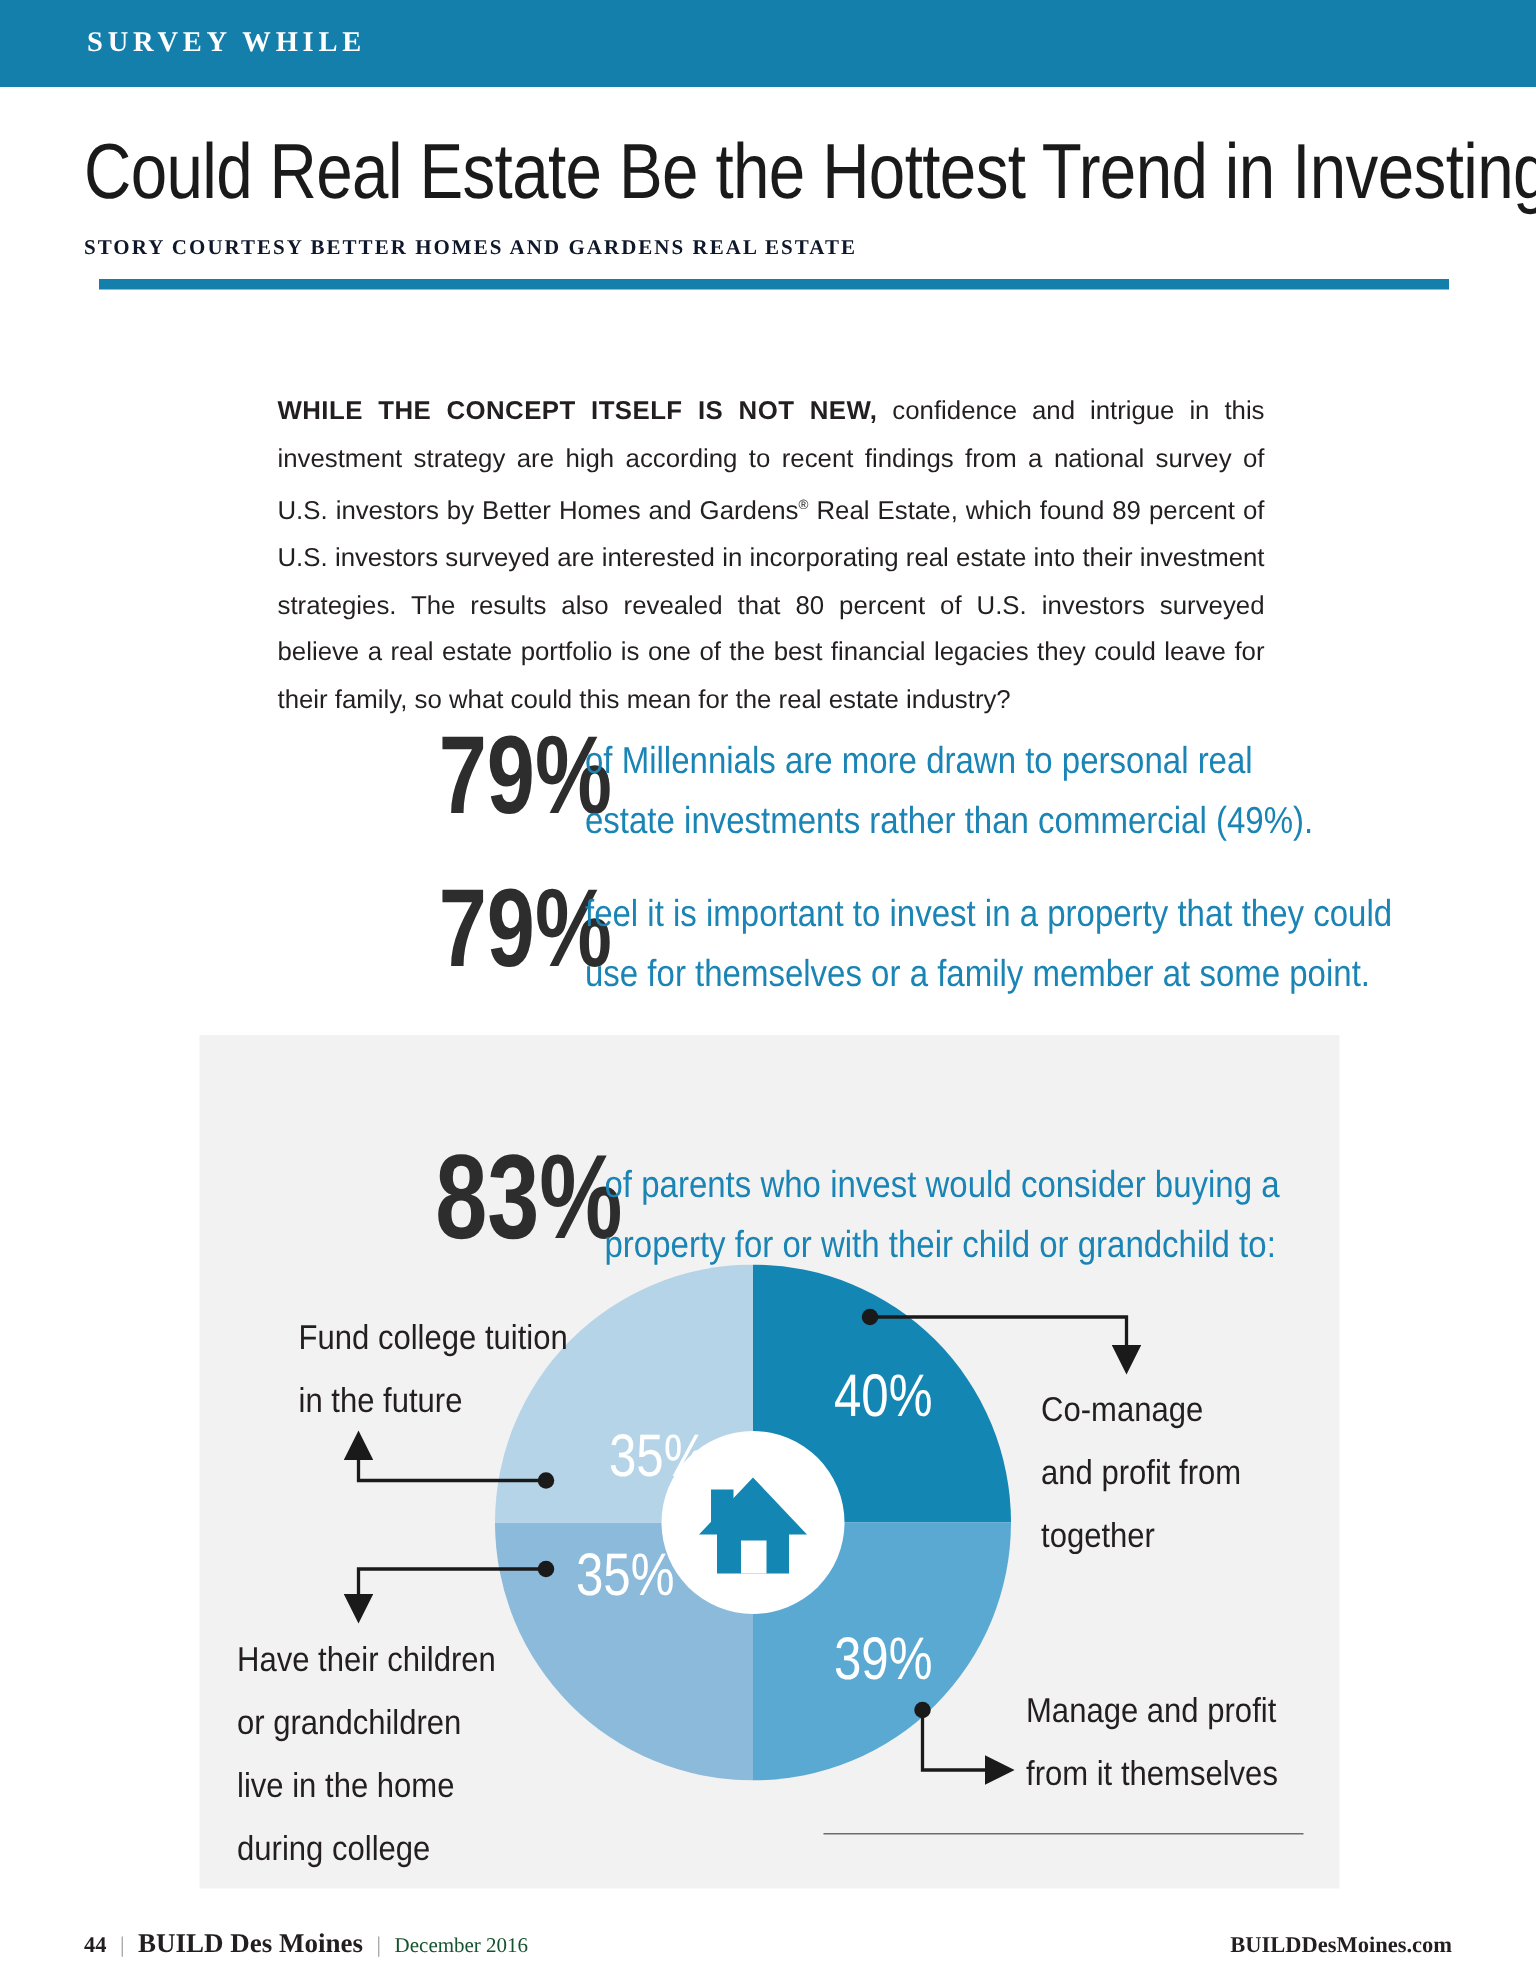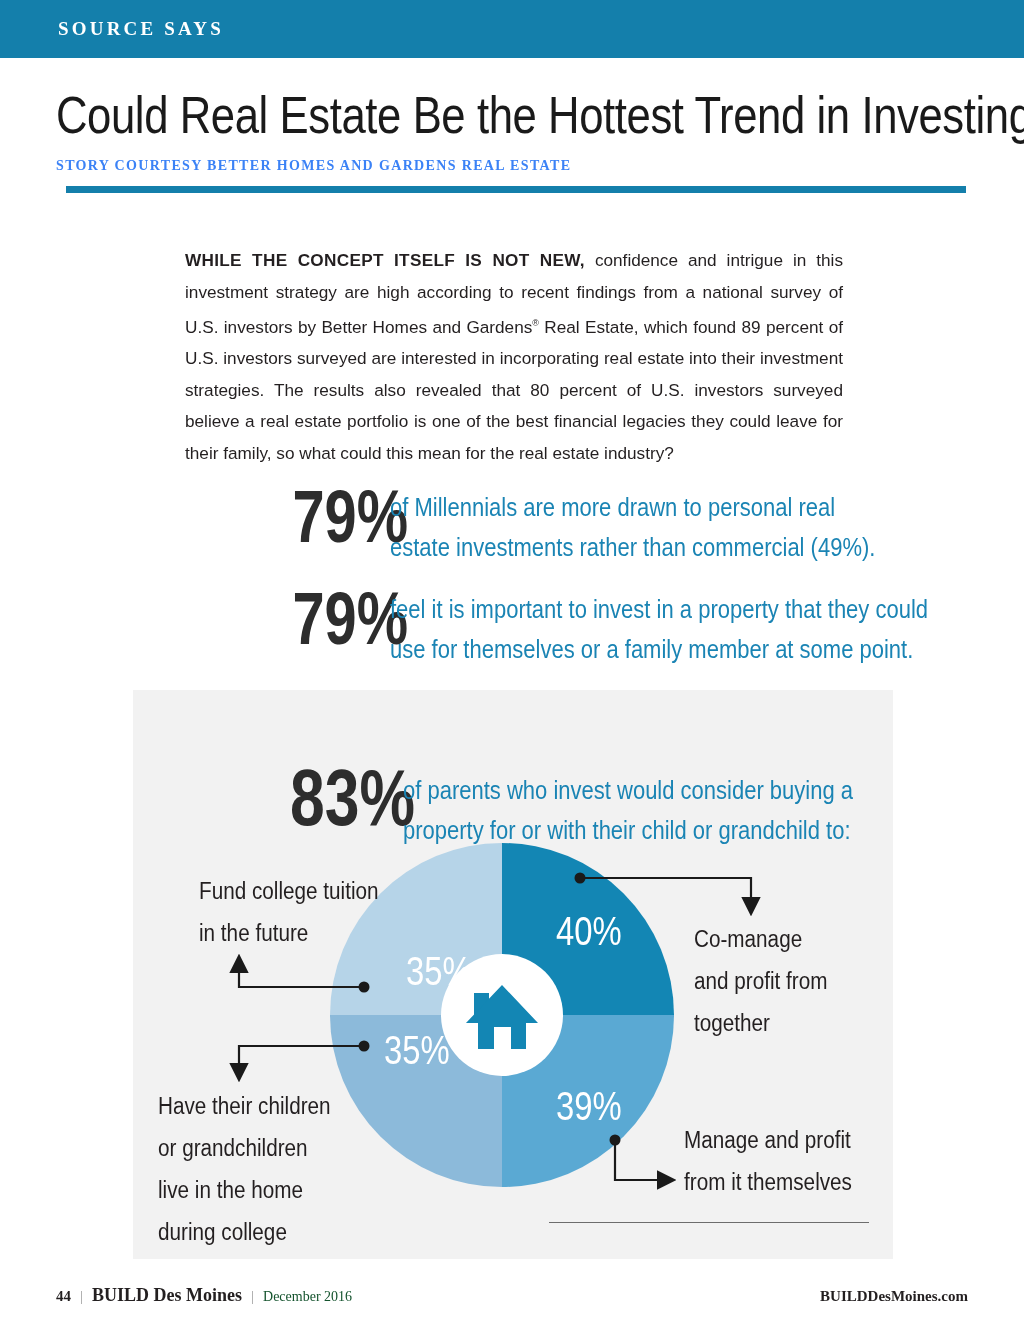--- a/index.html
+++ b/index.html
@@ -49,34 +49,34 @@
     transform-origin: left center;
     white-space: nowrap;
   }
   .byline {
     position: absolute;
     left: 56px; top: 158px;
     font-family: "Liberation Serif", serif;
     font-weight: bold;
     font-size: 14px;
     letter-spacing: 1.35px;
-    color: #3b82f6;
+    color: #0f172a;
   }
   .rule-blue {
     position: absolute;
     left: 66px; top: 186px;
     width: 900px;
     height: 7px;
     background: #147fab;
   }
 
   
   .body-copy {
     position: absolute;
-    left: 185px; top: 228px;
+    left: 185px; top: 241px;
     width: 658px;
     font-size: 17.2px;
     line-height: 31.5px;
     text-align: justify;
     color: #231f20;
   }
   .body-copy .lead {
     font-weight: bold;
     letter-spacing: 0.3px;
   }
@@ -212,21 +212,21 @@
   .footer-page { font-size: 15px; font-weight: bold; color: #231f20; }
   .footer-sep { font-size: 15px; color: #9b9b9b; }
   .footer-mag { font-size: 18px; font-weight: bold; color: #231f20; }
   .footer-date { font-size: 14px; color: #14532d; }
   .footer-right { font-size: 15px; font-weight: bold; color: #231f20; text-align: center; }
 </style>
 </head>
 <body>
 
 <div class="kicker-bar"></div>
-<div class="kicker-text">SOURCE SAYS</div>
+<div class="kicker-text">SURVEY WHILE</div>
 
 <div class="headline">Could Real Estate Be the Hottest Trend in Investing?</div>
 <div class="byline">STORY COURTESY BETTER HOMES AND GARDENS REAL ESTATE</div>
 <div class="rule-blue"></div>
 
 <p class="body-copy"><span class="lead">WHILE THE CONCEPT ITSELF IS NOT NEW,</span><span> confidence and intrigue in this investment strategy are high according to recent findings from a national survey of U.S. investors by Better Homes and Gardens</span><sup>®</sup><span> Real Estate, which found 89 percent of U.S. investors surveyed are interested in incorporating real estate into their investment strategies. The results also revealed that 80 percent of U.S. investors surveyed believe a real estate portfolio is one of the best financial legacies they could leave for their family, so what could this mean for the real estate industry?</span></p>
 
 <div class="stat" id="stat1">
   <div class="stat-num">79%</div>
   <div class="stat-text">

